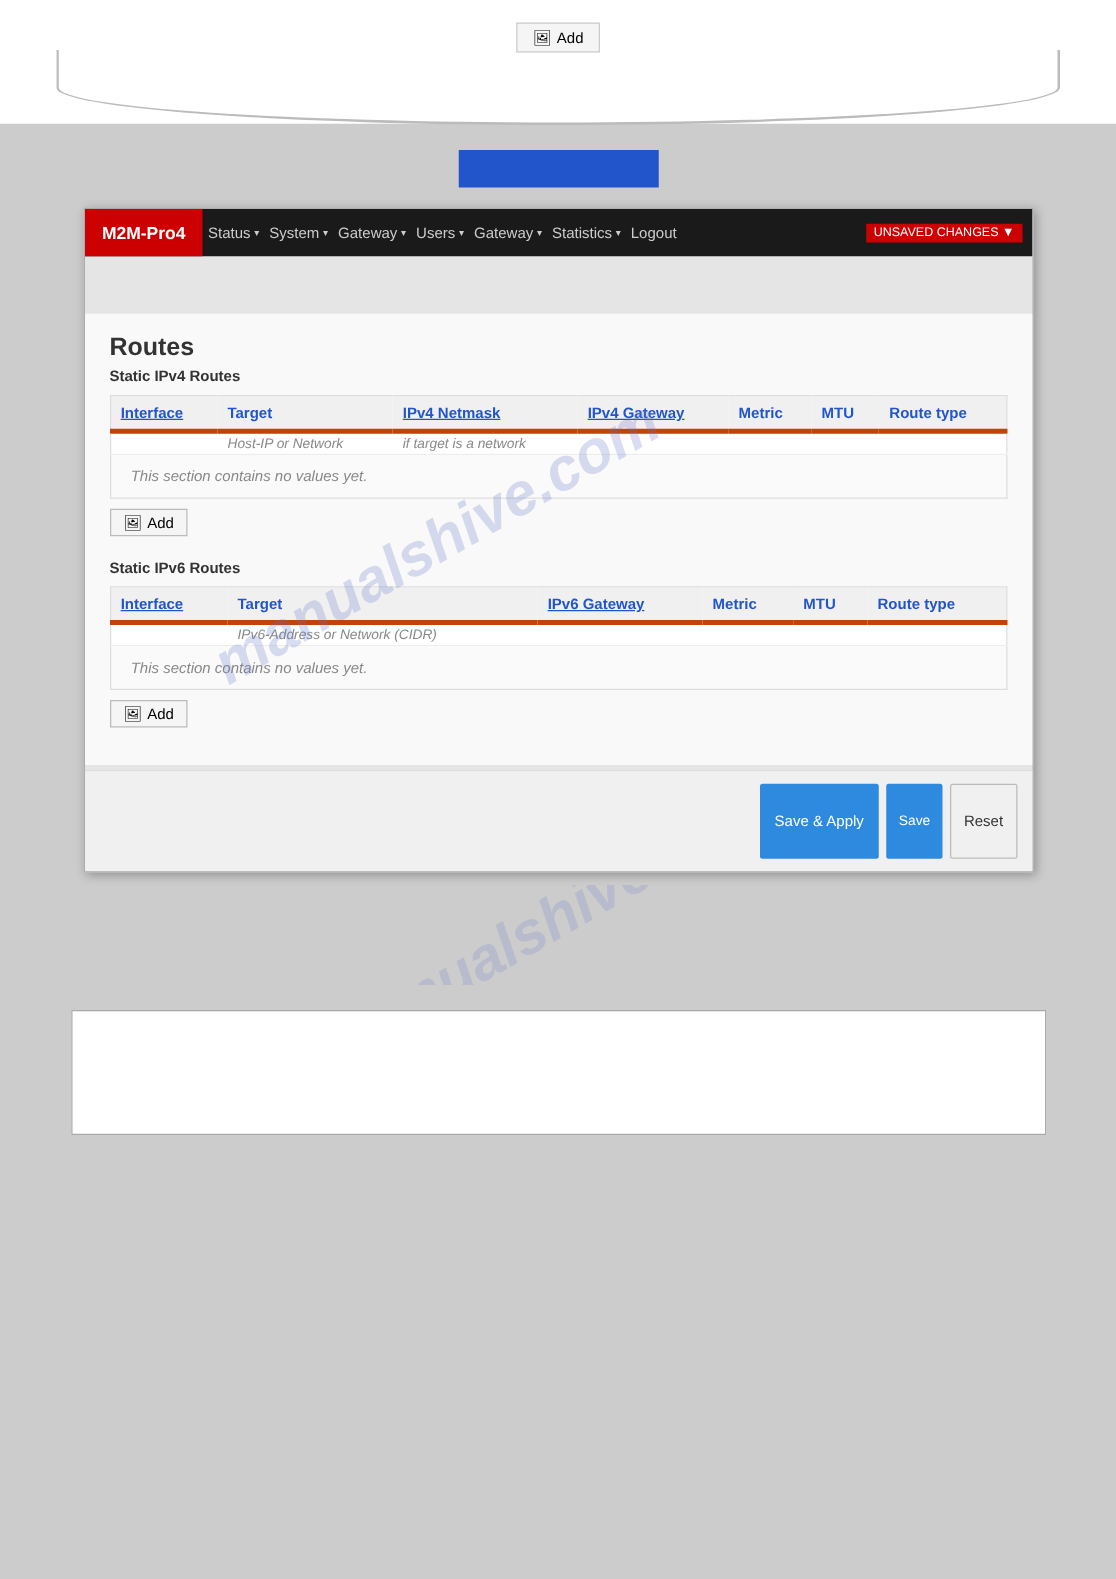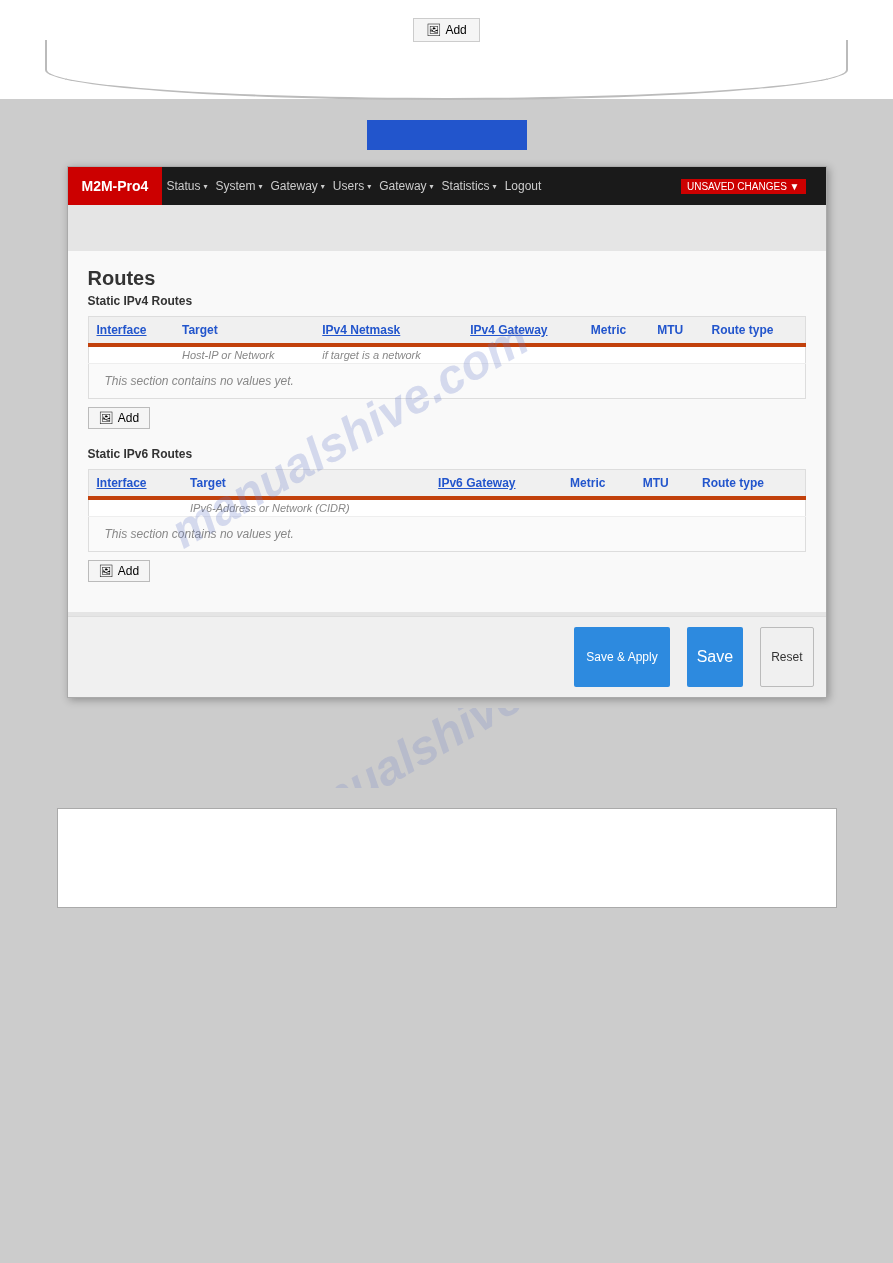--- a/index.html
+++ b/index.html
@@ -74,21 +74,21 @@
       white-space: nowrap;
       gap: 3px;
     }
     .navbar-item .arrow { font-size: 8px; }
     .unsaved-badge {
       background: #cc0000;
       color: white;
       font-size: 10px;
       padding: 2px 6px;
       margin-left: auto;
-      margin-right: 20px;
+      margin-right: 8px;
       white-space: nowrap;
     }
 
     
     .content {
       padding: 16px 20px;
       background: #f9f9f9;
       margin-top: 46px;
     }
     .page-title {
@@ -170,38 +170,38 @@
       gap: 4px;
     }
 
     
     .footer-bar {
       background: #f0f0f0;
       border-top: 1px solid #ddd;
       padding: 10px 12px;
       display: flex;
       justify-content: flex-end;
-      gap: 17px;
+      gap: 6px;
       margin-top: 4px;
     }
     .btn-save-apply {
       background: #2d8adf;
       color: white;
       border: none;
       padding: 5px 12px;
       font-size: 12px;
       cursor: pointer;
       border-radius: 2px;
     }
     .btn-save {
       background: #2d8adf;
       color: white;
       border: none;
       padding: 5px 10px;
-      font-size: 16px;
+      font-size: 11px;
       cursor: pointer;
       border-radius: 2px;
     }
     .btn-reset {
       background: #f0f0f0;
       color: #333;
       border: 1px solid #bbb;
       padding: 22px 10px;
       font-size: 12px;
       cursor: pointer;

